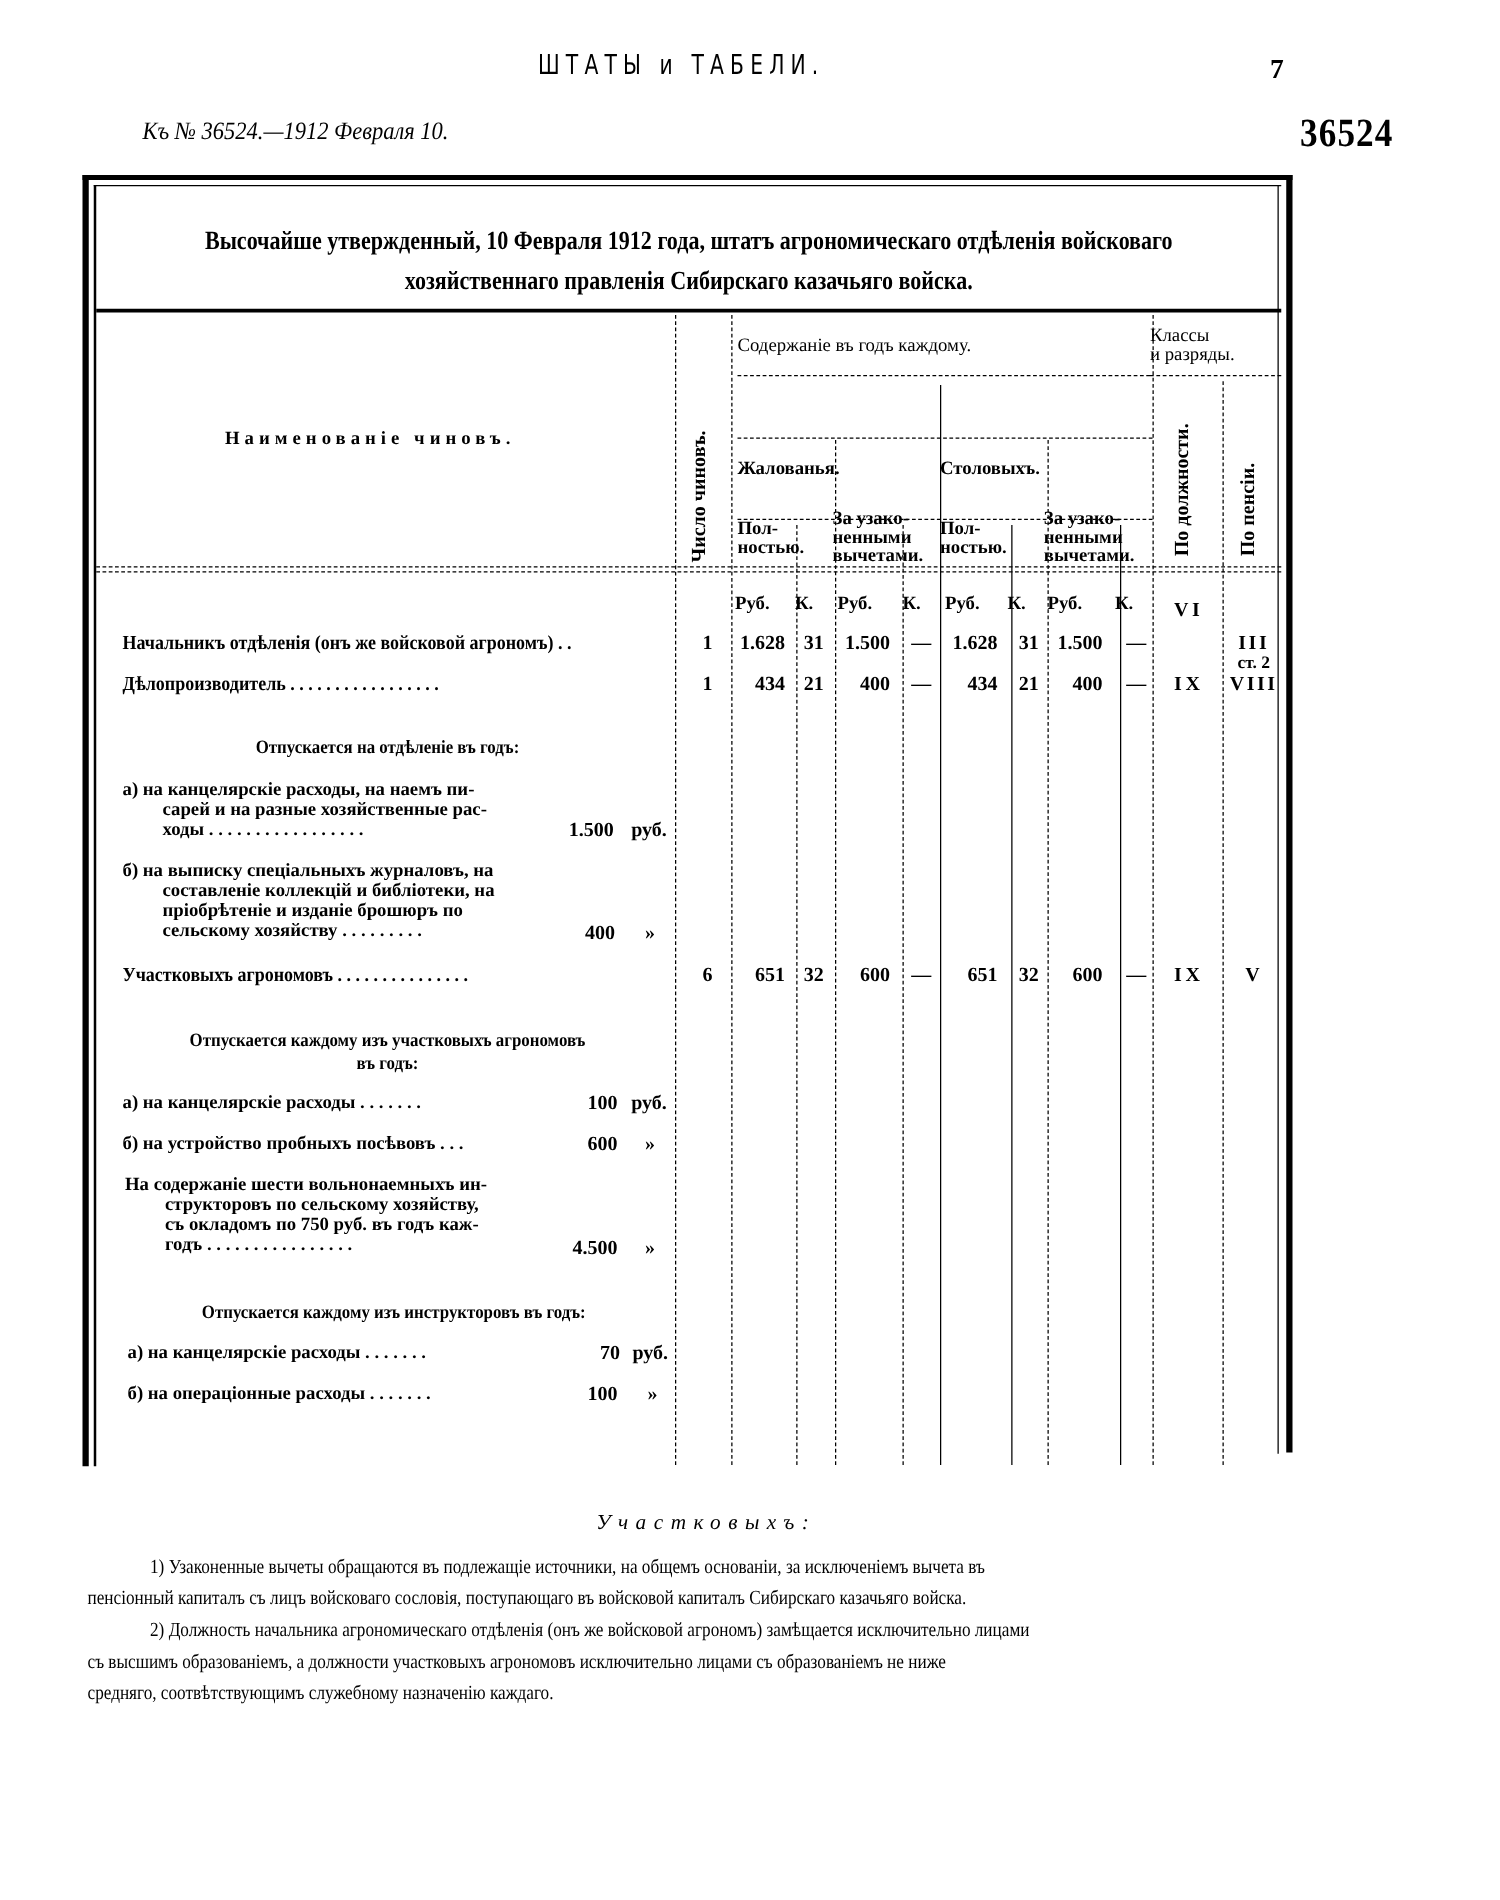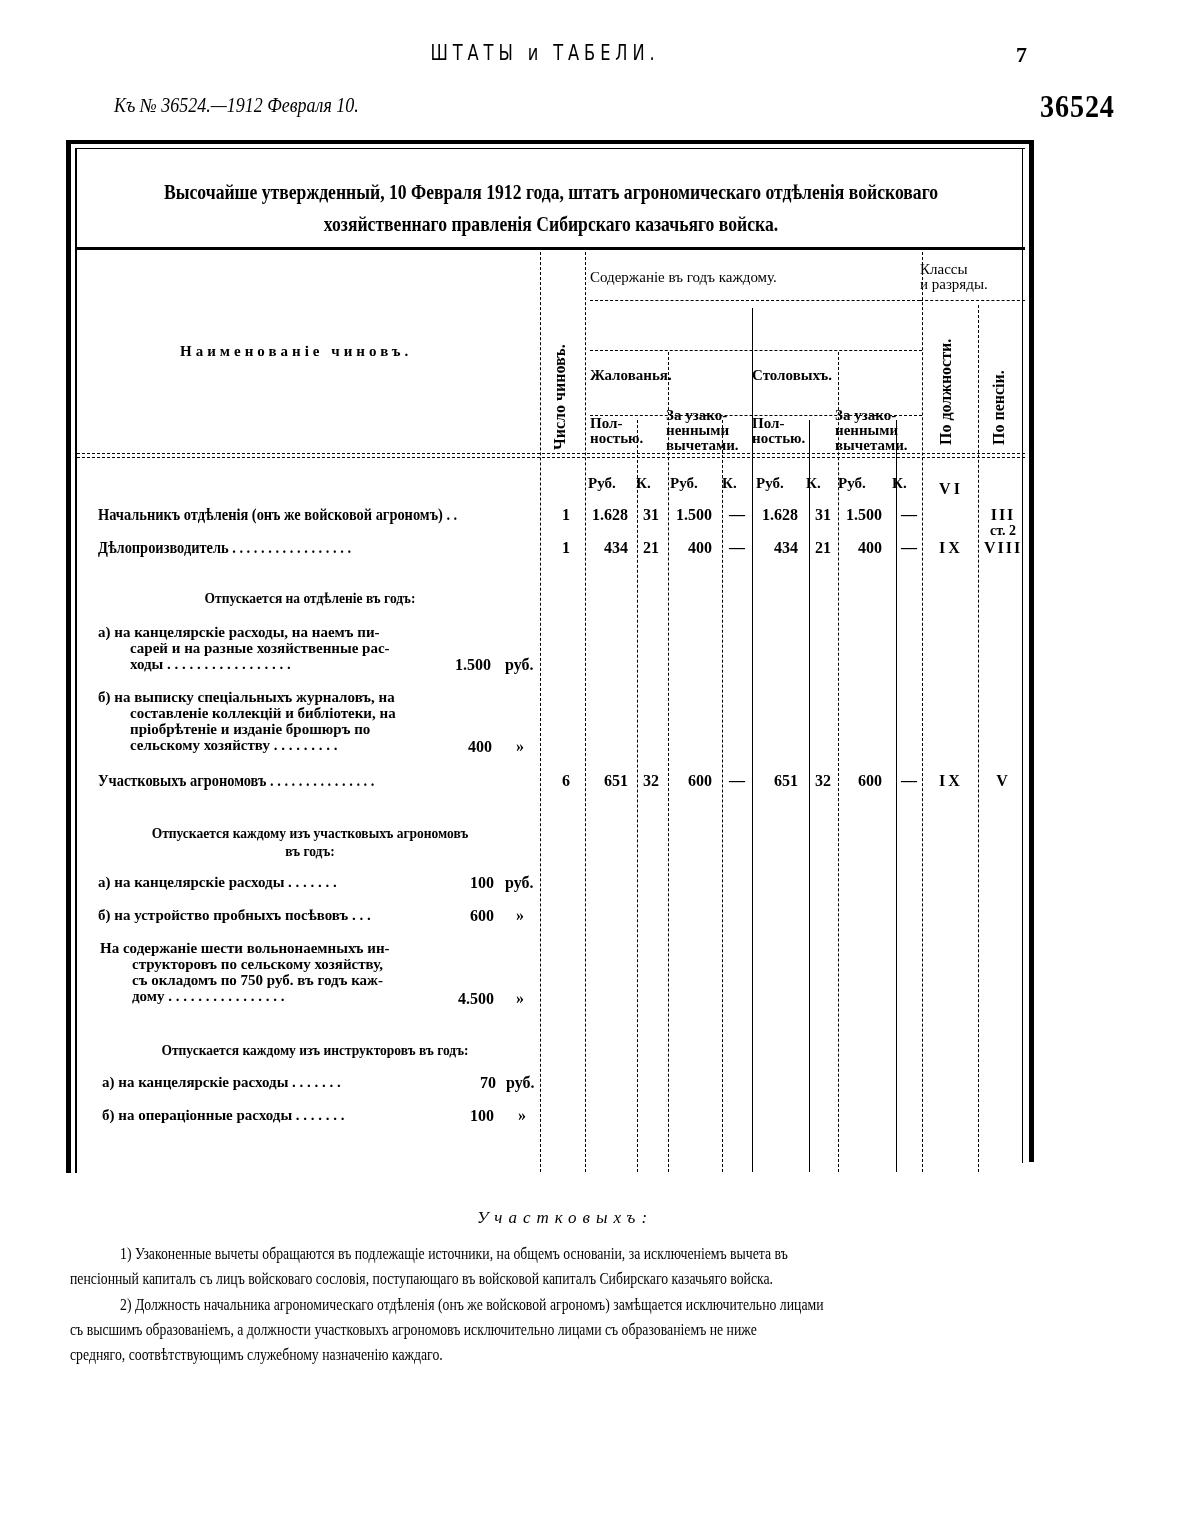--- a/index.html
+++ b/index.html
@@ -208,21 +208,21 @@
 <div class="abs amt" style="left:505px; top:874px;">руб.</div>
 
 <div class="abs item" style="left:98px; top:907px; width:345px;">б) на устройство пробныхъ посѣвовъ . . .</div>
 <div class="abs amt" style="left:470px; top:907px;">600</div>
 <div class="abs amt" style="left:516px; top:907px;">»</div>
 
 <div class="abs item" style="left:100px; top:940px; width:345px;">
   <span>На содержаніе шести вольнонаемныхъ ин-</span>
   <span class="indent">структоровъ по сельскому хозяйству,</span>
   <span class="indent">съ окладомъ по 750 руб. въ годъ каж-</span>
-  <span class="indent">дому . . . . . . . . . . . . . . . .</span>
+  <span class="indent">годъ . . . . . . . . . . . . . . . .</span>
 </div>
 <div class="abs amt" style="left:458px; top:990px;">4.500</div>
 <div class="abs amt" style="left:516px; top:990px;">»</div>
 
 <div class="abs sec-head" style="left:95px; top:1042px; width:440px;">Отпускается каждому изъ инструкторовъ въ годъ:</div>
 
 <div class="abs item" style="left:102px; top:1074px; width:345px;">а) на канцелярскіе расходы . . . . . . .</div>
 <div class="abs amt" style="left:480px; top:1074px;">70</div>
 <div class="abs amt" style="left:506px; top:1074px;">руб.</div>
 

